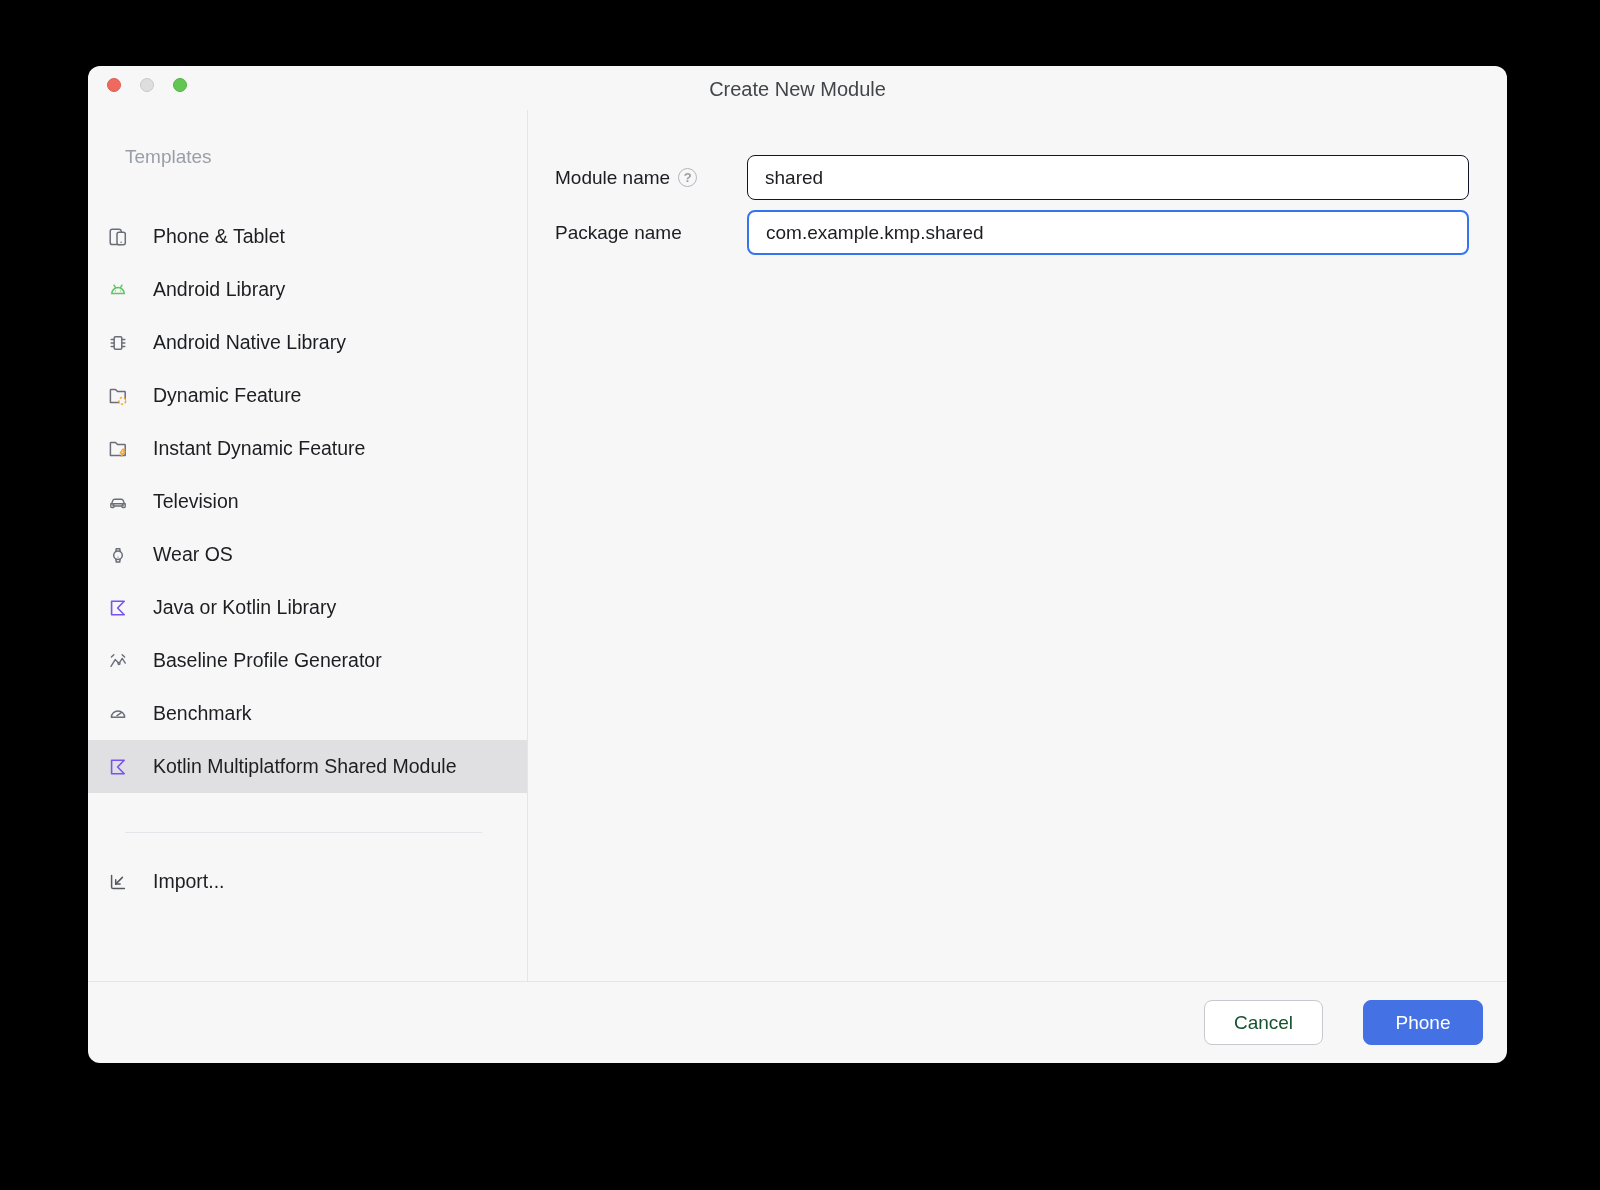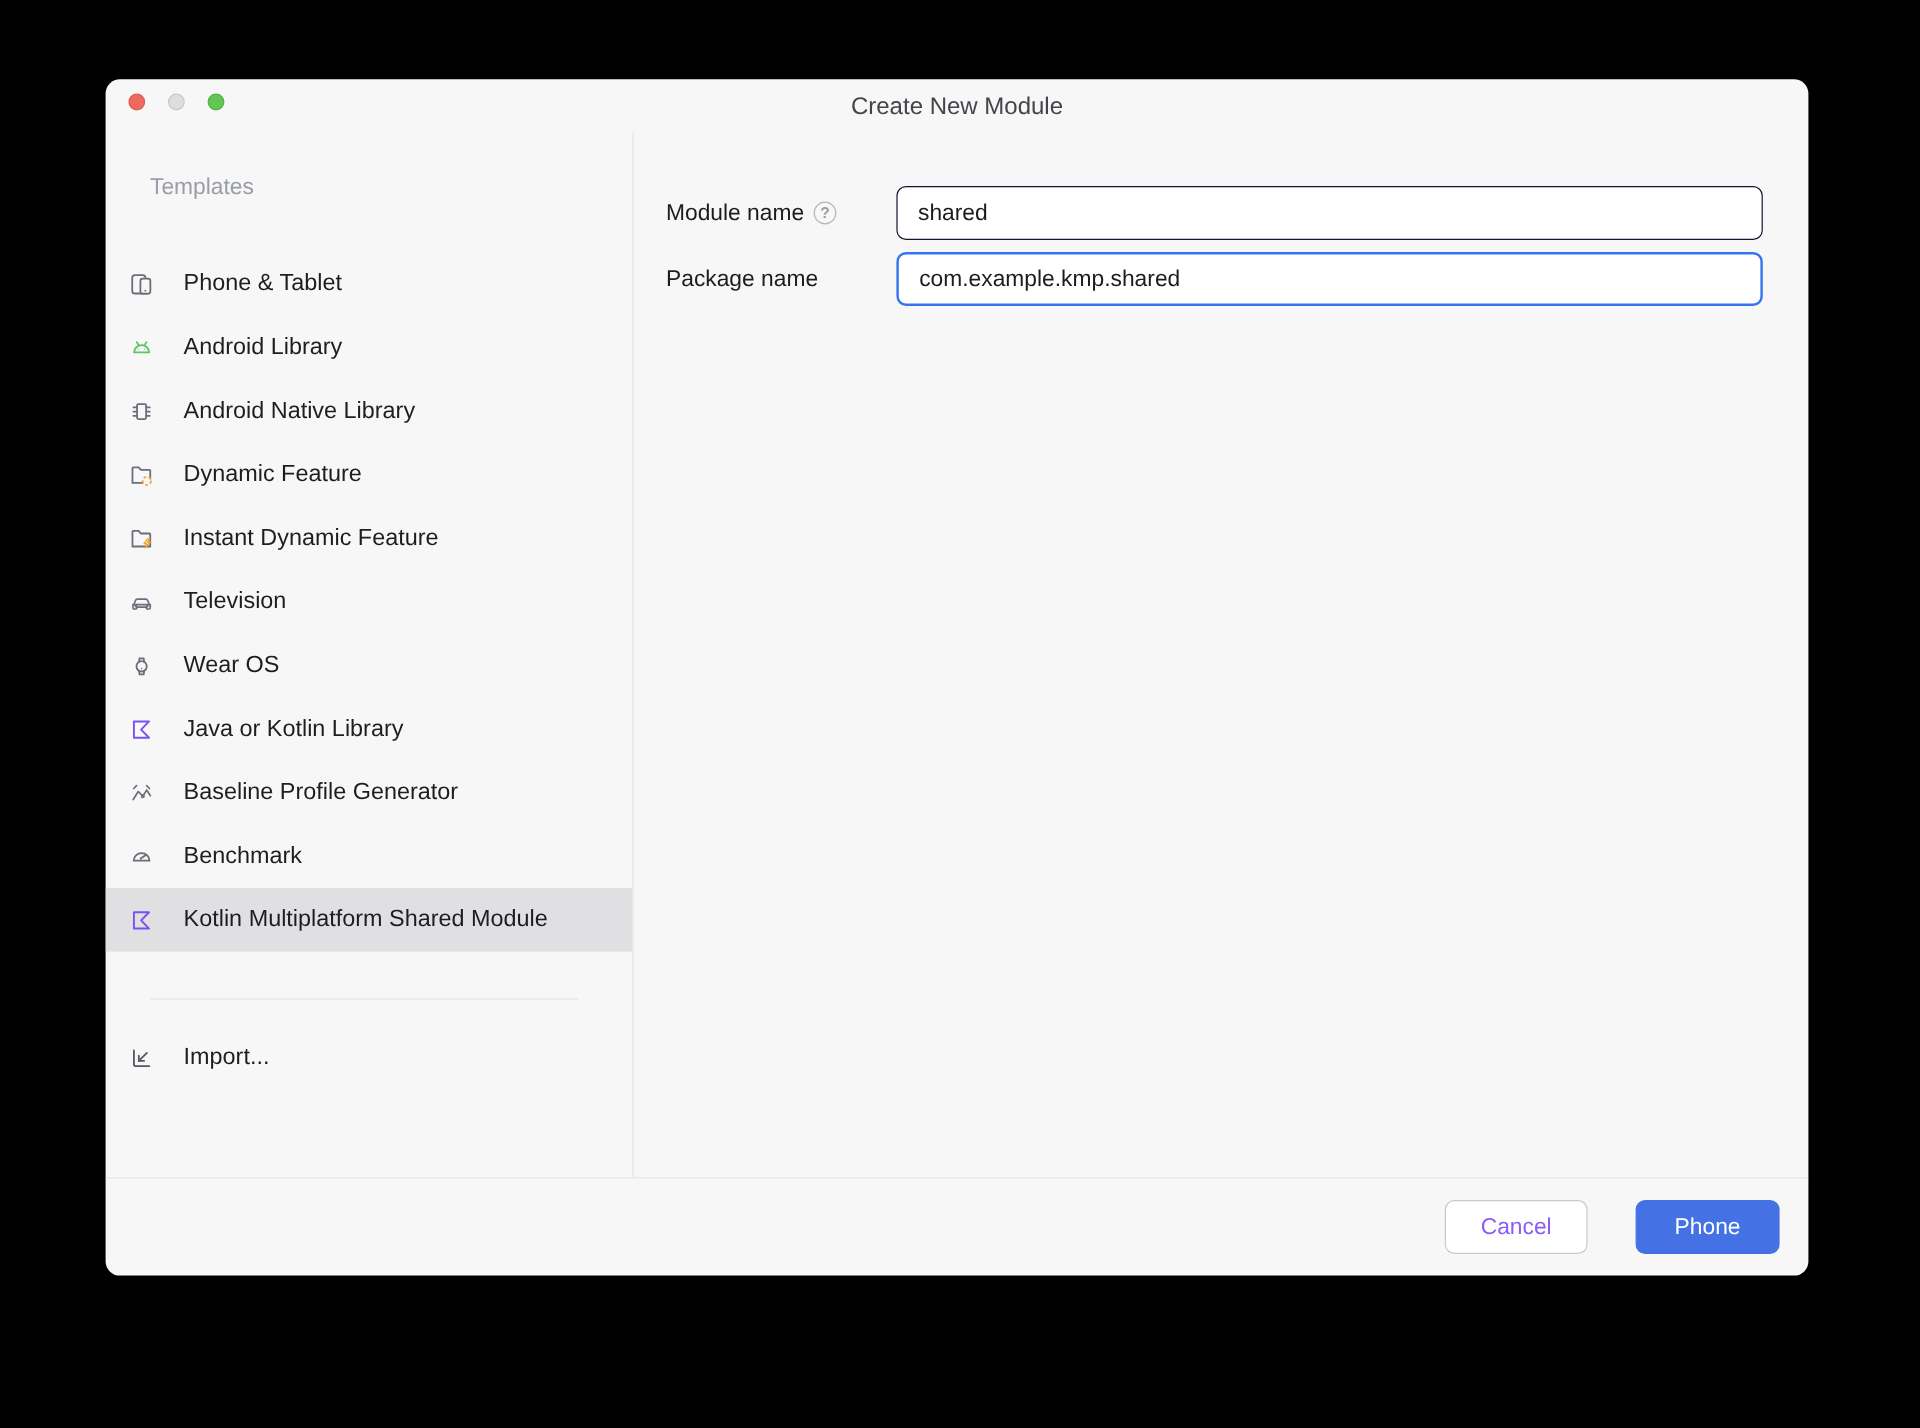--- a/index.html
+++ b/index.html
@@ -48,21 +48,21 @@
                 font-size:19px; color:#1c1d20; padding:0 17px; outline:none; }
   .text-input.normal { border:1px solid #0f172a; }
   .text-input.focused { border:2px solid #3574F0; }
 
   
   .footer { flex:0 0 auto; height:82px; border-top:1px solid #e4e5e9;
             display:flex; align-items:center; justify-content:flex-end;
             gap:40px; padding-right:24px; }
   .btn { height:45px; border-radius:8px; font-family:"Liberation Sans", sans-serif;
          font-size:19px; display:flex; align-items:center; justify-content:center; cursor:default; }
-  .btn.cancel { width:119px; background:#fff; border:1px solid #c7c9ce; color:#8b5cf6; }
+  .btn.cancel { width:119px; background:#fff; border:1px solid #c7c9ce; color:#14532d; }
   .btn.finish { width:120px; background:#4471E3; border:1px solid #4471E3; color:#fff; }
 </style>
 </head>
 <body>
 
 <div class="window">
 
   <div class="titlebar">
     <div class="lights">
       <div class="light red"></div>

